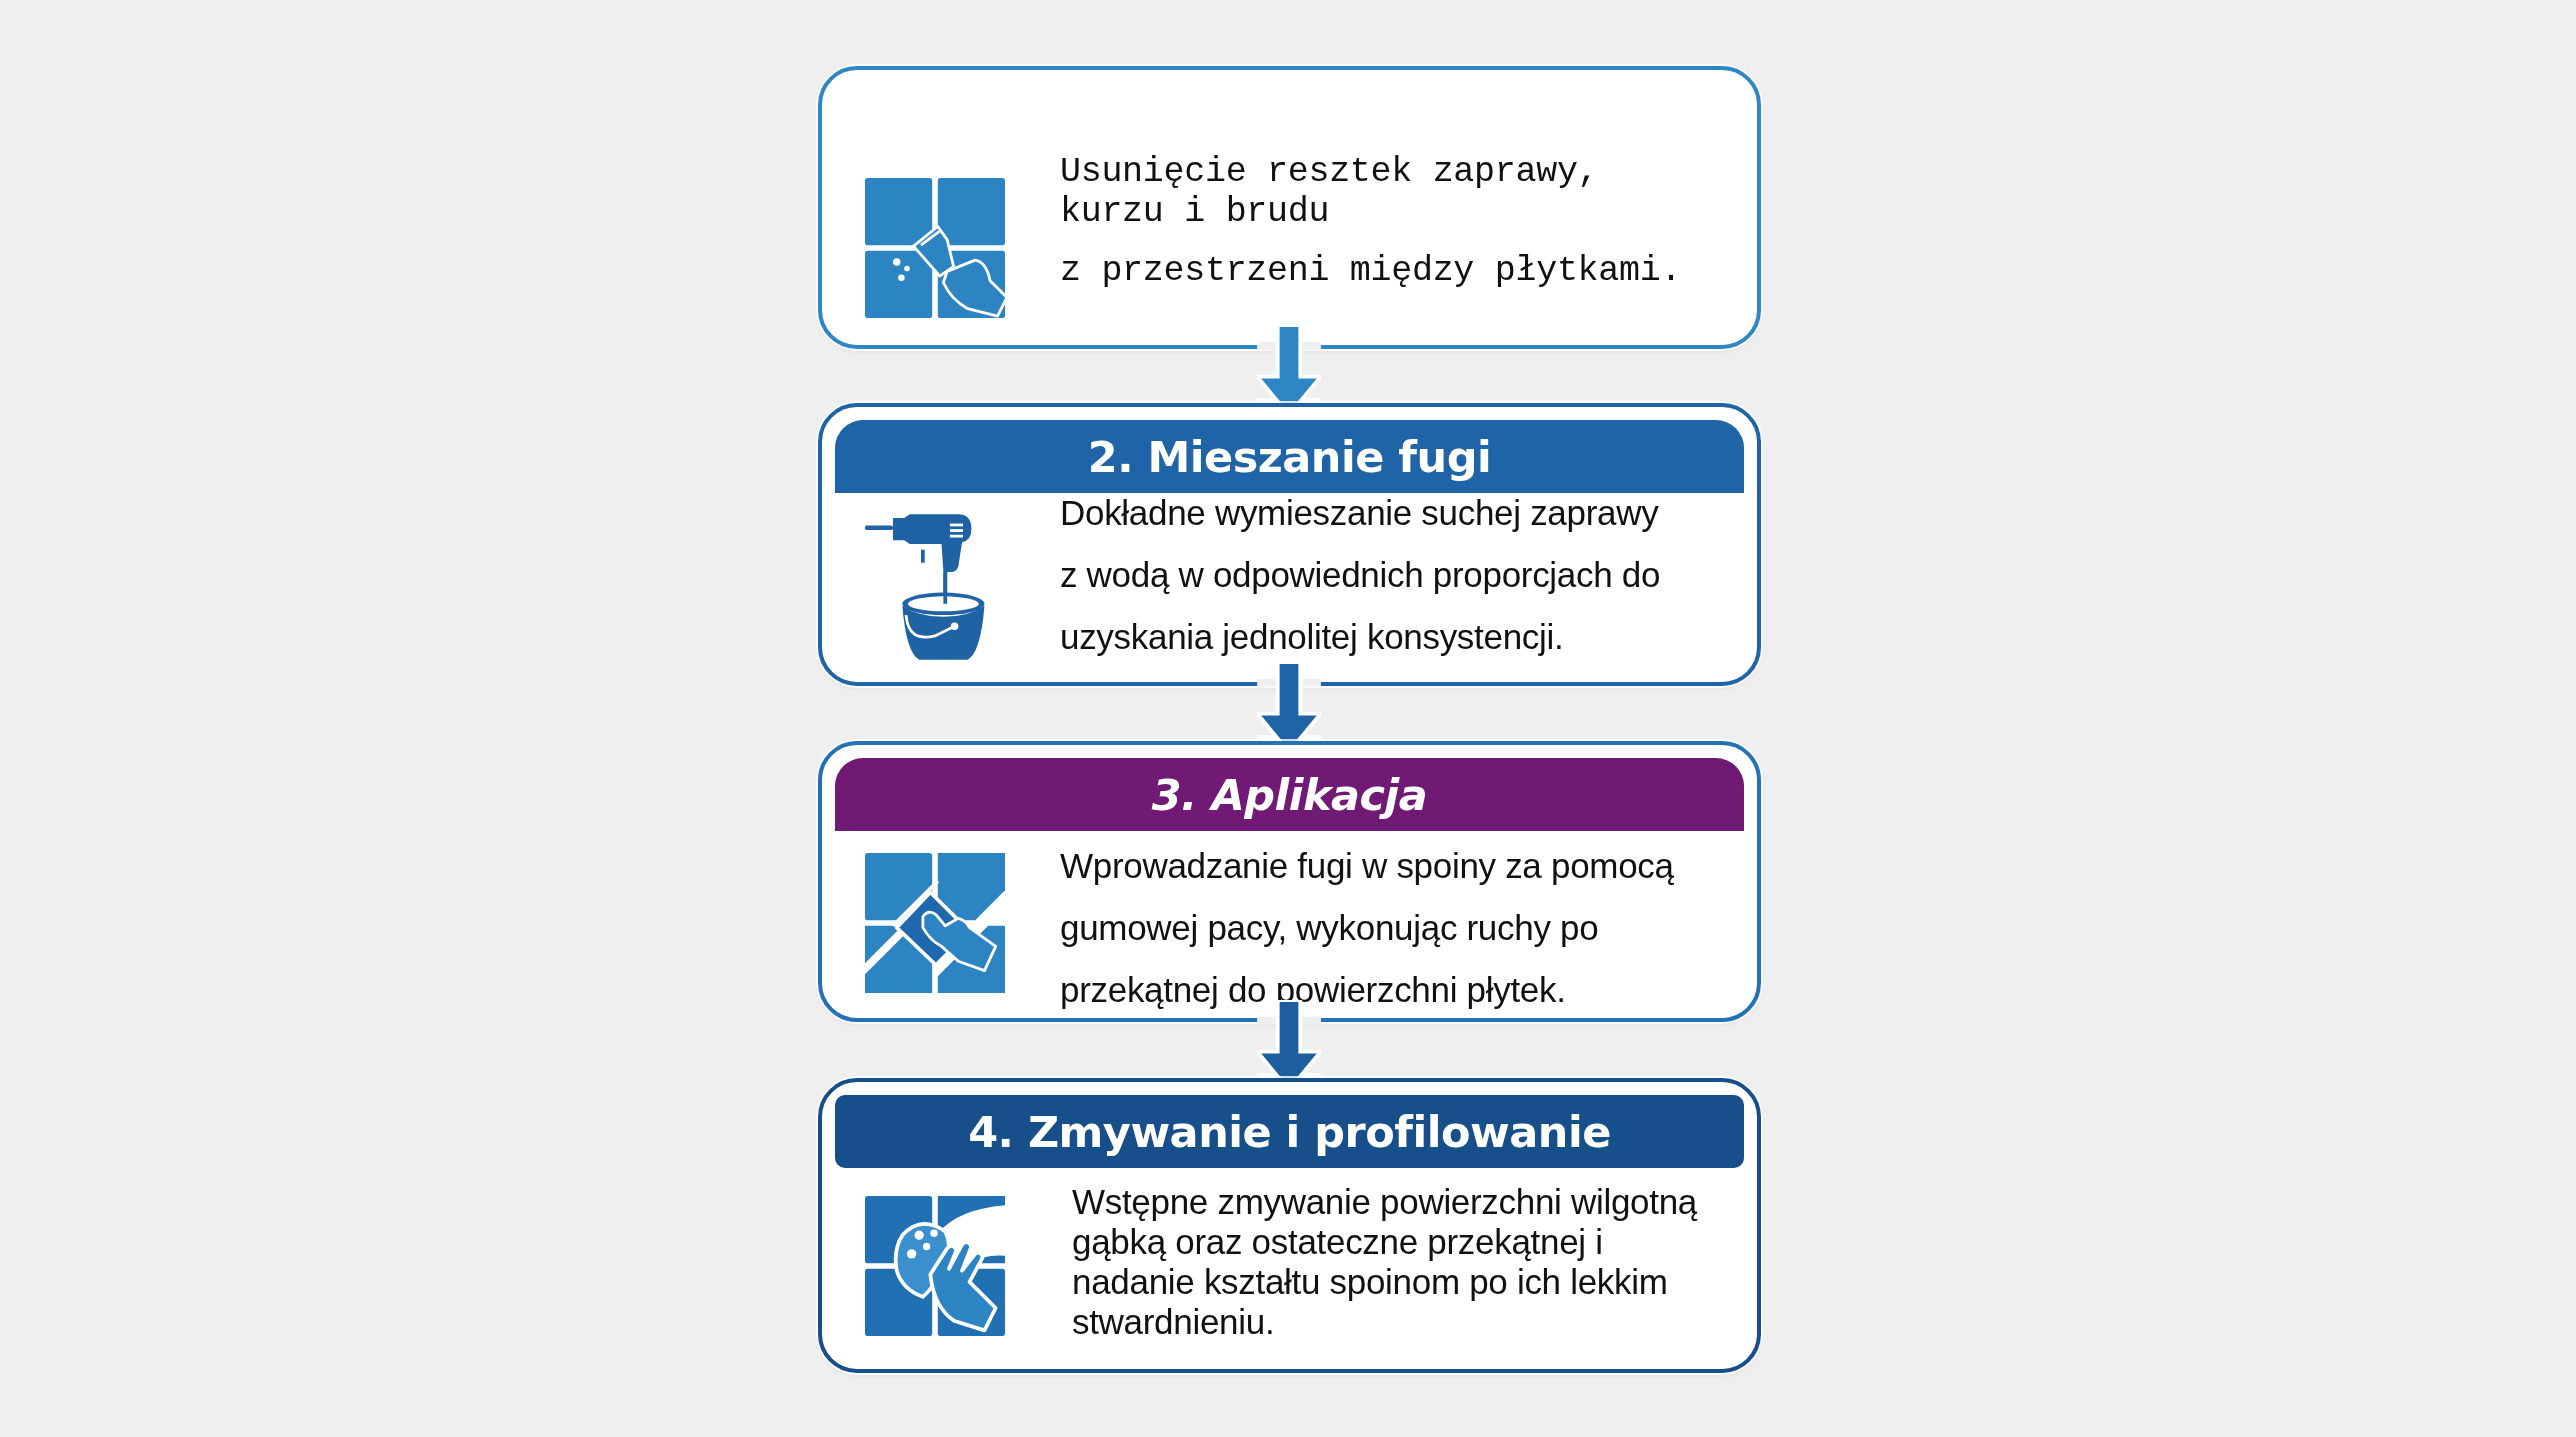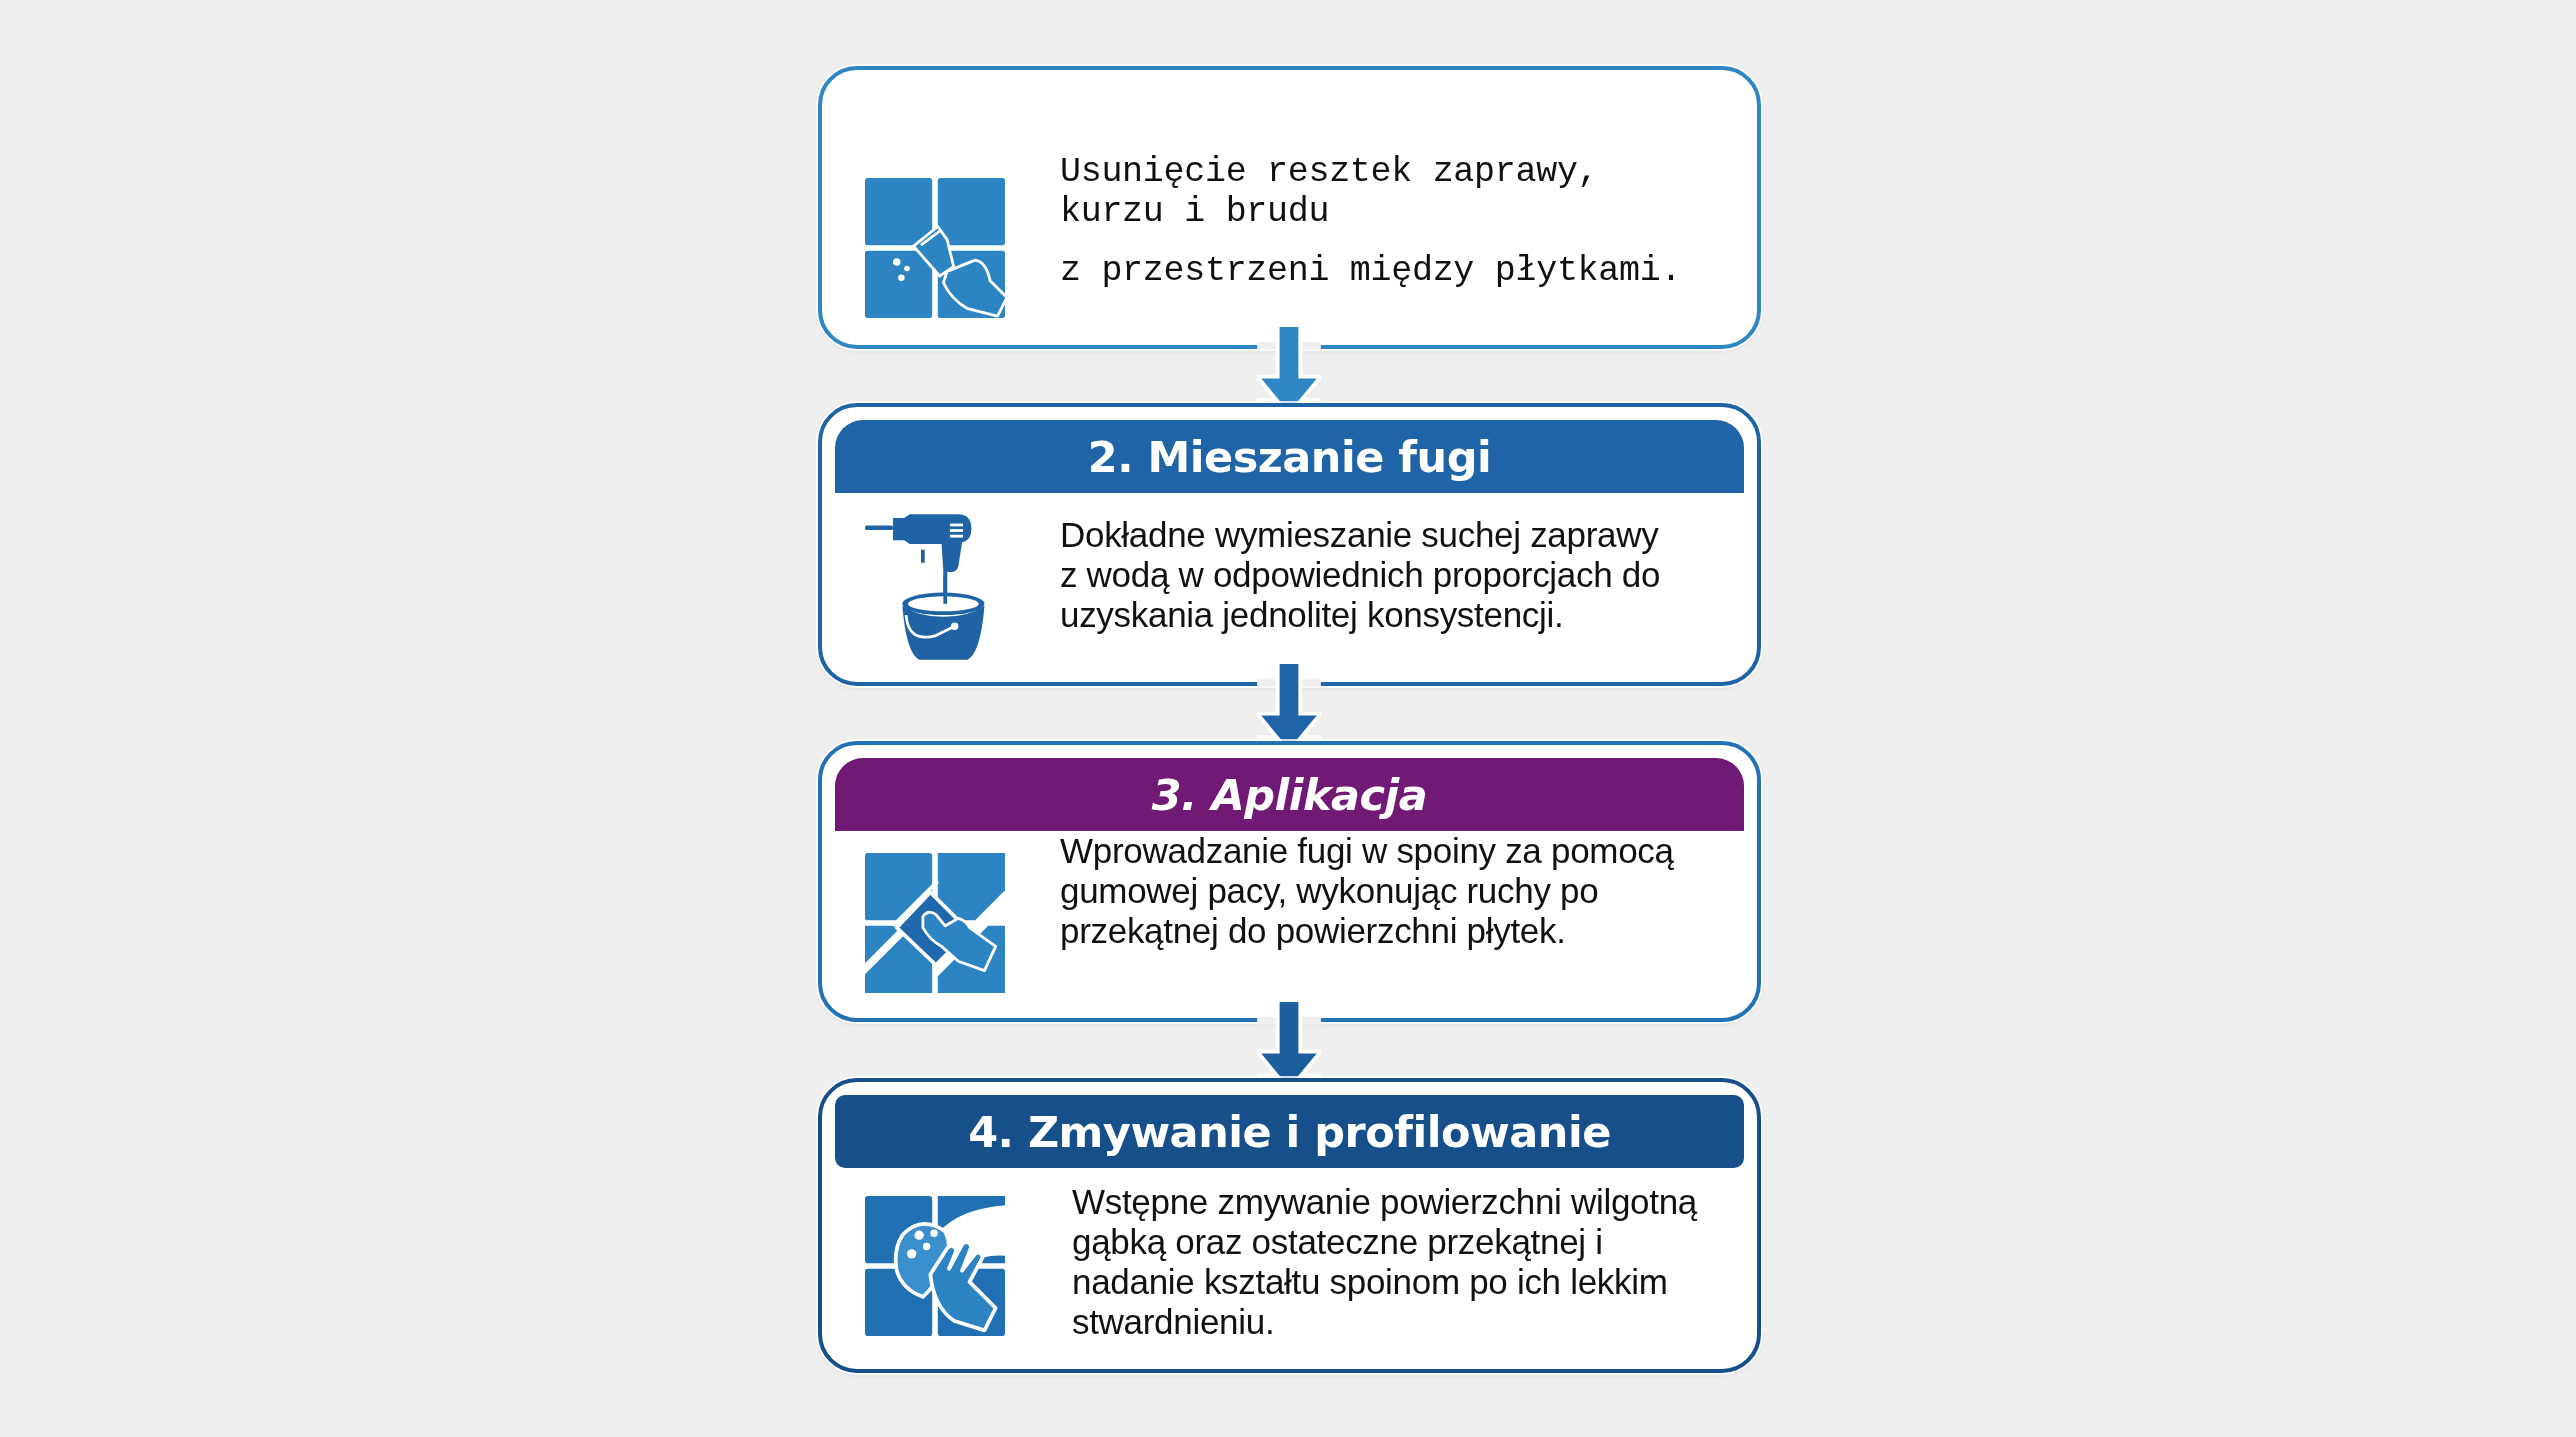--- a/index.html
+++ b/index.html
@@ -80,21 +80,21 @@
       <rect x="60" y="40" width="4" height="14" fill="#1f63a5"></rect>
       <rect x="84" y="64" width="4" height="34" fill="#1f63a5"></rect>
       <ellipse cx="84" cy="98" rx="44" ry="12" fill="#1f63a5"></ellipse>
       <ellipse cx="84" cy="98" rx="38" ry="8" fill="#fff"></ellipse>
       <rect x="84" y="64" width="4" height="34" fill="#1f63a5"></rect>
       <path d="M40 100 Q44 150 58 158 H110 Q124 150 128 100 Q110 112 84 112 Q58 112 40 100 Z" fill="#1f63a5"></path>
       <path d="M44 110 Q46 140 76 132 L96 122" fill="none" stroke="#fff" stroke-width="3"></path>
       <circle cx="96" cy="122" r="4" fill="#fff"></circle>
     </svg>
   </div>
-  <div class="desc" style="top:86px;height:164px;display:flex;flex-direction:column;justify-content:center;">
+  <div class="desc" style="top:86px;height:164px;display:flex;flex-direction:column;justify-content:space-between;">
     <div>Dokładne wymieszanie suchej zaprawy</div>
     <div>z wodą w odpowiednich proporcjach do</div>
     <div>uzyskania jednolitej konsystencji.</div>
   </div>
 </div>
 
 <div class="arrow" style="top:662px;height:90px;">
   <svg width="64" height="90" viewBox="0 0 68 96">
     <rect x="0" y="18" width="68" height="8" fill="#efefef"></rect>
     <rect x="0" y="78" width="68" height="10" fill="#ffffff"></rect>
@@ -116,21 +116,21 @@
       <rect x="0" y="0" width="72" height="72" rx="3" fill="#2d84c2"></rect>
       <path d="M78 0 H150 V40 L118 72 H78 Z" fill="#2d84c2"></path>
       <path d="M0 78 H40 L0 118 Z" fill="#2d84c2"></path>
       <path d="M0 150 V130 L52 78 H72 V150 Z" fill="#2d84c2"></path>
       <path d="M78 150 V132 L132 78 H150 V150 Z" fill="#2d84c2"></path>
       <path d="M30 78 L78 30" stroke="#fff" stroke-width="4"></path>
       <path d="M34 80 L70 42 L112 84 L76 120 Z" fill="#1f68ad" stroke="#fff" stroke-width="4" stroke-linejoin="round"></path>
       <path d="M62 68 Q68 60 76 66 L86 78 L100 70 Q108 72 112 80 L140 100 L128 126 L100 116 L82 100 Q70 94 62 80 Z" fill="#2d84c2" stroke="#fff" stroke-width="3" stroke-linejoin="round"></path>
     </svg>
   </div>
-  <div class="desc" style="top:86px;height:164px;display:flex;flex-direction:column;justify-content:flex-start;">
+  <div class="desc" style="top:101px;height:164px;display:flex;flex-direction:column;justify-content:space-between;">
     <div>Wprowadzanie fugi w spoiny za pomocą</div>
     <div>gumowej pacy, wykonując ruchy po</div>
     <div>przekątnej do powierzchni płytek.</div>
   </div>
 </div>
 
 <div class="arrow" style="top:1000px;height:90px;">
   <svg width="64" height="90" viewBox="0 0 68 96">
     <rect x="0" y="18" width="68" height="8" fill="#efefef"></rect>
     <rect x="0" y="78" width="68" height="10" fill="#ffffff"></rect>

